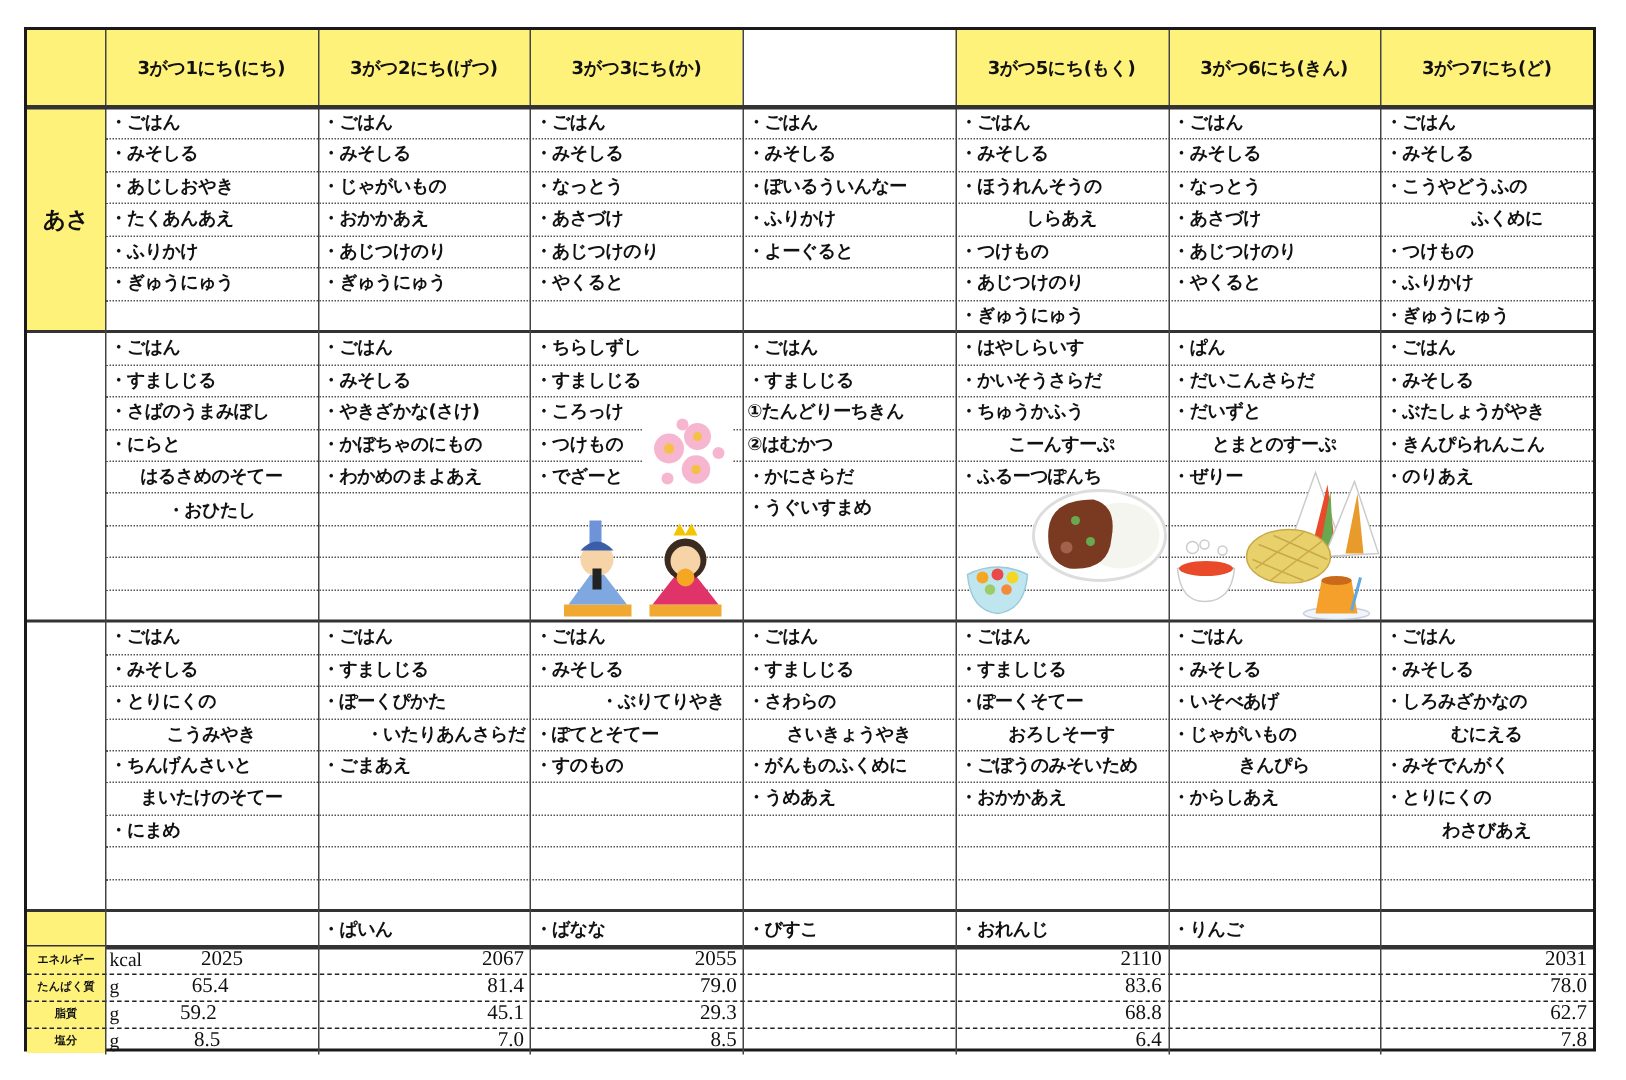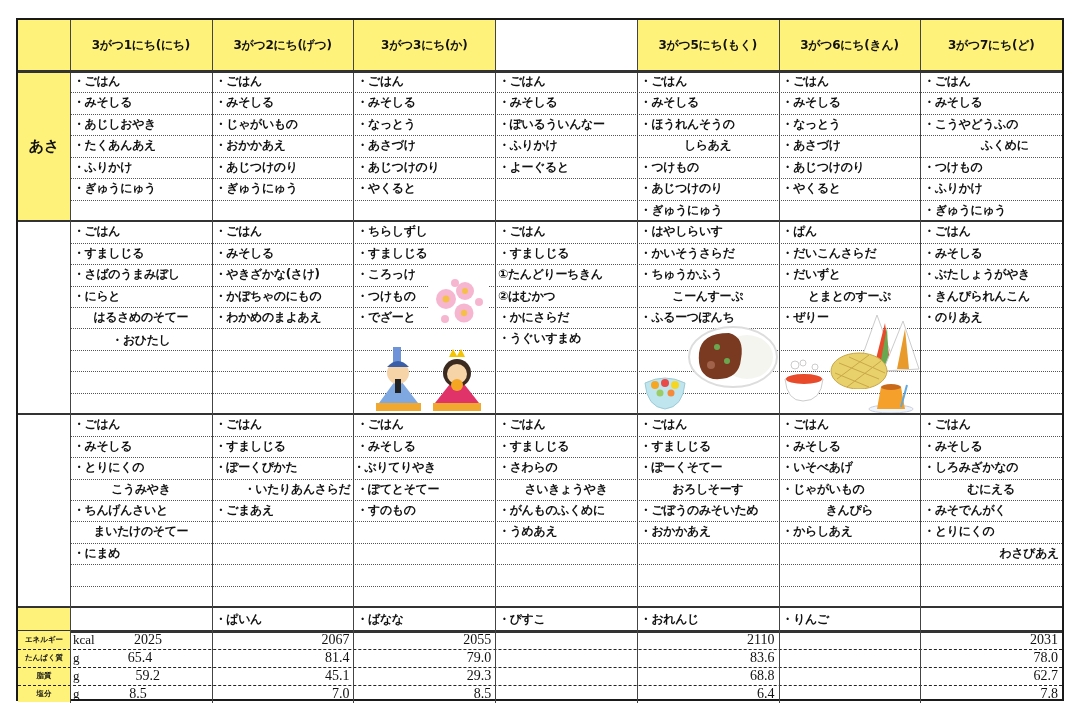--- a/index.html
+++ b/index.html
@@ -150,21 +150,21 @@
     <div class="item" style="left: 55px; top: 480px; width: 135.714px; text-align: left;">・ちんげんさいと</div>
     <div class="item cont" style="left: 55px; top: 501.45px; width: 135.714px;">まいたけのそてー</div>
     <div class="item" style="left: 55px; top: 522.9px; width: 135.714px; text-align: left;">・にまめ</div>
     <div class="item" style="left: 196.714px; top: 394.2px; width: 135.714px; text-align: left;">・ごはん</div>
     <div class="item" style="left: 196.714px; top: 415.65px; width: 135.714px; text-align: left;">・すましじる</div>
     <div class="item" style="left: 196.714px; top: 437.1px; width: 135.714px; text-align: left;">・ぽーくぴかた</div>
     <div class="item" style="left: 196.714px; top: 458.55px; width: 135.714px; text-align: right;">・いたりあんさらだ</div>
     <div class="item" style="left: 196.714px; top: 480px; width: 135.714px; text-align: left;">・ごまあえ</div>
     <div class="item" style="left: 338.429px; top: 394.2px; width: 135.714px; text-align: left;">・ごはん</div>
     <div class="item" style="left: 338.429px; top: 415.65px; width: 135.714px; text-align: left;">・みそしる</div>
-    <div class="item" style="left: 335px; top: 437.1px; width: 135.714px; text-align: left;">・ぶりてりやき</div>
+    <div class="item" style="left: 356px; top: 437.1px; width: 135.714px; text-align: center;">・ぶりてりやき</div>
     <div class="item" style="left: 338.429px; top: 458.55px; width: 135.714px; text-align: left;">・ぽてとそてー</div>
     <div class="item" style="left: 338.429px; top: 480px; width: 135.714px; text-align: left;">・すのもの</div>
     <div class="item" style="left: 480.143px; top: 394.2px; width: 135.714px; text-align: left;">・ごはん</div>
     <div class="item" style="left: 480.143px; top: 415.65px; width: 135.714px; text-align: left;">・すましじる</div>
     <div class="item" style="left: 480.143px; top: 437.1px; width: 135.714px; text-align: left;">・さわらの</div>
     <div class="item cont" style="left: 480.143px; top: 458.55px; width: 135.714px;">さいきょうやき</div>
     <div class="item" style="left: 480.143px; top: 480px; width: 135.714px; text-align: left;">・がんものふくめに</div>
     <div class="item" style="left: 480.143px; top: 501.45px; width: 135.714px; text-align: left;">・うめあえ</div>
     <div class="item" style="left: 621.857px; top: 394.2px; width: 135.714px; text-align: left;">・ごはん</div>
     <div class="item" style="left: 621.857px; top: 415.65px; width: 135.714px; text-align: left;">・すましじる</div>
@@ -177,21 +177,21 @@
     <div class="item" style="left: 763.571px; top: 437.1px; width: 135.714px; text-align: left;">・いそべあげ</div>
     <div class="item" style="left: 763.571px; top: 458.55px; width: 135.714px; text-align: left;">・じゃがいもの</div>
     <div class="item cont" style="left: 763.571px; top: 480px; width: 135.714px;">きんぴら</div>
     <div class="item" style="left: 763.571px; top: 501.45px; width: 135.714px; text-align: left;">・からしあえ</div>
     <div class="item" style="left: 905.286px; top: 394.2px; width: 135.714px; text-align: left;">・ごはん</div>
     <div class="item" style="left: 905.286px; top: 415.65px; width: 135.714px; text-align: left;">・みそしる</div>
     <div class="item" style="left: 905.286px; top: 437.1px; width: 135.714px; text-align: left;">・しろみざかなの</div>
     <div class="item cont" style="left: 905.286px; top: 458.55px; width: 135.714px;">むにえる</div>
     <div class="item" style="left: 905.286px; top: 480px; width: 135.714px; text-align: left;">・みそでんがく</div>
     <div class="item" style="left: 905.286px; top: 501.45px; width: 135.714px; text-align: left;">・とりにくの</div>
-    <div class="item cont" style="left: 905.286px; top: 522.9px; width: 135.714px; text-align: right;">わさびあえ</div>
+    <div class="item cont" style="left: 905.286px; top: 522.9px; width: 135.714px;">わさびあえ</div>
     <div class="cell yellow" style="left: 0px; top: 587.25px; width: 52px; height: 24px;"></div>
     <div class="hline-solid" style="left: 0px; top: 586.25px; width: 1044px;"></div>
     <div class="item" style="left: 196.714px; top: 589.25px;">・ぱいん</div>
     <div class="item" style="left: 338.429px; top: 589.25px;">・ばなな</div>
     <div class="item" style="left: 480.143px; top: 589.25px;">・びすこ</div>
     <div class="item" style="left: 621.857px; top: 589.25px;">・おれんじ</div>
     <div class="item" style="left: 763.571px; top: 589.25px;">・りんご</div>
     <div class="hline-solid" style="left: 0px; top: 610.25px; width: 1044px; border-top-width: 3px;"></div>
     <div class="cell yellow nut-label" style="left: 0px; top: 611.25px; width: 52px; height: 17.8px;">エネルギー</div>
     <div class="nut-unit" style="left: 55px; top: 611.25px;">kcal</div>
@@ -204,21 +204,21 @@
     <div class="hline-dash" style="left: 0px; top: 629.05px; width: 1044px;"></div>
     <div class="nut-unit" style="left: 55px; top: 629.05px;">g</div>
     <div class="nut-val" style="left: 102px; top: 629.05px; width: 40px; text-align: center;">65.4</div>
     <div class="nut-val" style="left: 193.714px; top: 629.05px; width: 137.714px;">81.4</div>
     <div class="nut-val" style="left: 335.429px; top: 629.05px; width: 137.714px;">79.0</div>
     <div class="nut-val" style="left: 618.857px; top: 629.05px; width: 137.714px;">83.6</div>
     <div class="nut-val" style="left: 902.286px; top: 629.05px; width: 137.714px;">78.0</div>
     <div class="cell yellow nut-label" style="left: 0px; top: 646.85px; width: 52px; height: 17.8px;">脂質</div>
     <div class="hline-dash" style="left: 0px; top: 646.85px; width: 1044px;"></div>
     <div class="nut-unit" style="left: 55px; top: 646.85px;">g</div>
-    <div class="nut-val" style="left: 102px; top: 646.85px; width: 40px; text-align: right;">59.2</div>
+    <div class="nut-val" style="left: 102px; top: 646.85px; width: 40px; text-align: left;">59.2</div>
     <div class="nut-val" style="left: 193.714px; top: 646.85px; width: 137.714px;">45.1</div>
     <div class="nut-val" style="left: 335.429px; top: 646.85px; width: 137.714px;">29.3</div>
     <div class="nut-val" style="left: 618.857px; top: 646.85px; width: 137.714px;">68.8</div>
     <div class="nut-val" style="left: 902.286px; top: 646.85px; width: 137.714px;">62.7</div>
     <div class="cell yellow nut-label" style="left: 0px; top: 664.65px; width: 52px; height: 17.8px;">塩分</div>
     <div class="hline-dash" style="left: 0px; top: 664.65px; width: 1044px;"></div>
     <div class="nut-unit" style="left: 55px; top: 664.65px;">g</div>
     <div class="nut-val" style="left: 100px; top: 664.65px; width: 40px; text-align: center;">8.5</div>
     <div class="nut-val" style="left: 193.714px; top: 664.65px; width: 137.714px;">7.0</div>
     <div class="nut-val" style="left: 335.429px; top: 664.65px; width: 137.714px;">8.5</div>

